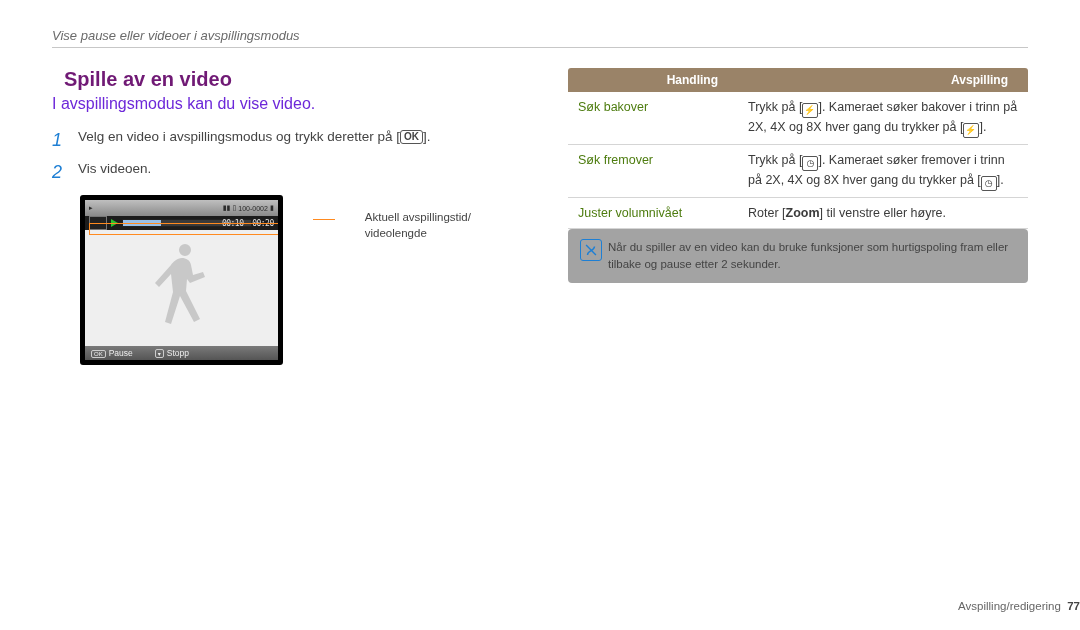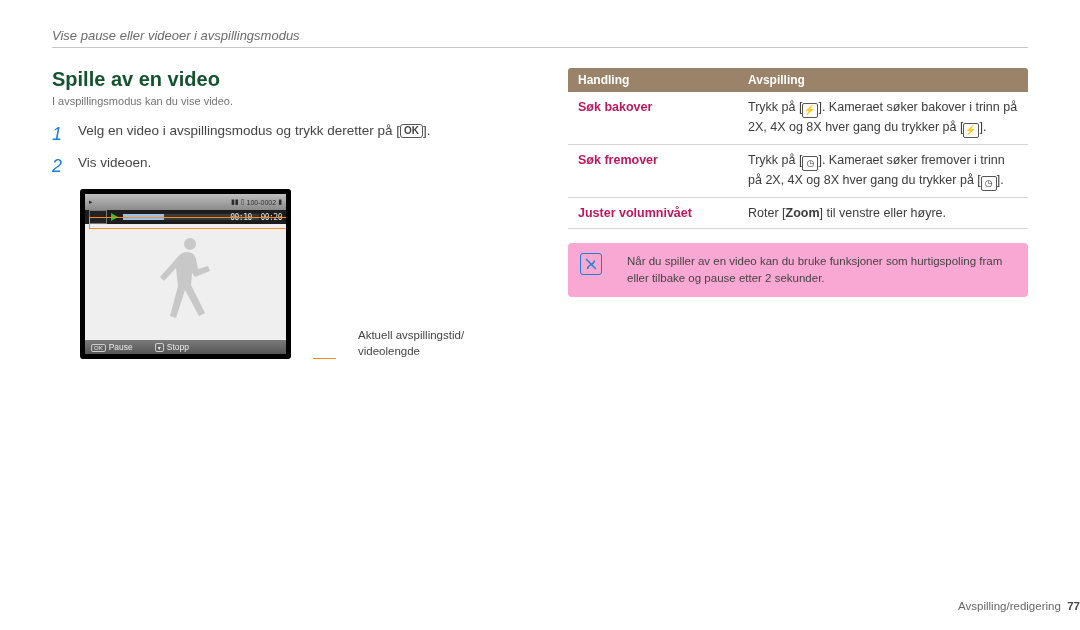--- a/index.html
+++ b/index.html
@@ -2,53 +2,53 @@
 <html><head>
 <meta charset="utf-8">
 <style>
 html,body{margin:0;padding:0;width:1080px;height:630px;background:#fff;font-family:"Segoe UI",Arial,sans-serif;color:#3b3b3b;font-size:13px}
 .page{padding:28px 52px 16px 52px;box-sizing:border-box;height:100%;position:relative}
 .crumb{font-style:italic;color:#6a6a6a;font-size:13px;margin-bottom:4px}
 .rule{height:1px;background:#c7c7c7;margin-bottom:20px}
 .cols{display:flex;gap:46px}
 .colL{flex:0 0 470px}
 .colR{flex:1}
-.h1{color:#14532d;font-size:20px;font-weight:600;margin:0 0 4px 0}
-.intro{color:#737373;margin-bottom:14px;font-size:11px}
+.h1{color:#701a75;font-size:20px;font-weight:600;margin:0 0 4px 12px}
+.intro{color:#6d28d9;margin-bottom:14px;font-size:16px}
 .ol{list-style:none;margin:0;padding:0}
 .ol>li{display:flex;gap:12px;margin-bottom:6px;color:#444;font-size:13.5px;line-height:1.45}
 .ol .num{font-style:italic;font-size:18px;color:#1e7fd4;font-weight:400;min-width:14px}
 .okbox{display:inline-block;border:1.4px solid #555;border-radius:3px;padding:0 3px;font-size:10px;font-weight:700;line-height:12px;vertical-align:1px}
-.fig{display:flex;align-items:flex-end;gap:22px;margin-top:10px;margin-left:28px}
+.fig{display:flex;align-items:flex-start;gap:30px;margin-top:10px;margin-left:28px}
 .screen{width:210px;height:160px;border:5px solid #000;border-radius:3px;background:#1c1c1c;position:relative;overflow:hidden}
 .topbar{position:absolute;top:0;left:0;right:0;height:16px;background:linear-gradient(#bfbfbf,#8a8a8a);display:flex;align-items:center;justify-content:space-between;padding:0 4px;font-size:7px;color:#2b2b2b}
 .topbar .r{display:flex;gap:2px;align-items:center}
 .topbar .r span{font-size:7px}
 .progrow{position:absolute;top:16px;left:4px;right:26px;height:14px;display:flex;align-items:center;gap:4px;z-index:1}
 .pthumb{width:16px;height:12px;border:1px solid #777;background:#222}
 .play{width:0;height:0;border-top:4px solid transparent;border-bottom:4px solid transparent;border-left:7px solid #2dc22d}
 .track{flex:1;height:6px;background:#3a3a3a;border:1px solid #222;position:relative;border-radius:1px}
 .fill{position:absolute;left:0;top:0;bottom:0;width:30%;background:#9ac0e8}
 .times{position:absolute;top:16px;right:4px;height:14px;display:flex;align-items:center;font-family:monospace;font-size:8px;color:#e0e0e0;letter-spacing:-0.5px;z-index:1}
 .callout{position:absolute;top:23px;left:4px;right:-6px;height:10px;border:1.5px solid #ff8a1f;border-right:none;pointer-events:none;z-index:2}
 .body{position:absolute;top:30px;left:0;right:0;bottom:14px;background:#efefef;display:flex;align-items:center;justify-content:center}
 .dancer{width:72px;height:100px;position:relative}
 .dancer svg{width:100%;height:100%}
 .botbar{position:absolute;bottom:0;left:0;right:0;height:14px;background:linear-gradient(#7a7a7a,#555);display:flex;align-items:center;gap:22px;padding-left:6px;color:#eee;font-size:8.5px}
 .botbar .key{display:inline-block;border:1px solid #ccc;border-radius:2px;font-size:6px;padding:0 2px;margin-right:3px;color:#eee}
 .leader{width:24px;border-top:1.5px solid #ff8a1f;margin-top:24px}
 .cap{font-size:11.5px;color:#444;margin-top:15px;line-height:1.35}
 .tbl{width:100%;border-collapse:collapse;font-size:12.5px}
-.tbl th{background:#9a8368;color:#fff;font-weight:600;text-align:left;padding:5px 10px;font-size:12px}
+.tbl th{background:#9a8368;color:#fff;font-weight:600;text-align:right;padding:5px 20px;font-size:12px}
 .tbl th:first-child{border-top-left-radius:3px}
 .tbl th:last-child{border-top-right-radius:3px}
 .tbl td{padding:6px 10px;vertical-align:top;border-bottom:1px solid #d5d5d5;line-height:1.45}
-.tbl td:first-child{font-weight:700;color:#be185d;width:150px}
+.tbl td:first-child{font-weight:400;color:#4d7c0f;width:150px}
 .iconbox{display:inline-flex;width:14px;height:13px;border:1px solid #555;border-radius:2px;vertical-align:-2px;align-items:center;justify-content:center;font-size:9px}
-.note{margin-top:14px;background:#f9a8d4;border-radius:4px;padding:10px 12px;display:flex;gap:25px;font-size:11.5px;color:#444;line-height:1.45}
+.note{background:#a3a3a3;border-radius:4px;padding:10px 12px;display:flex;gap:6px;font-size:11.5px;color:#444;line-height:1.45}
 .nicon{flex:0 0 20px;height:20px;border:1.6px solid #1e7fd4;border-radius:3px;display:flex;align-items:center;justify-content:center}
 .nicon svg{width:14px;height:14px}
 .footer{position:absolute;bottom:18px;left:0;right:0;text-align:right;color:#666;font-size:11.5px}
 .footer .pn{font-weight:700;color:#444}
 </style>
 </head>
 <body>
 
 <div class="page">
   <div class="crumb">Vise pause eller videoer i avspillingsmodus</div>

